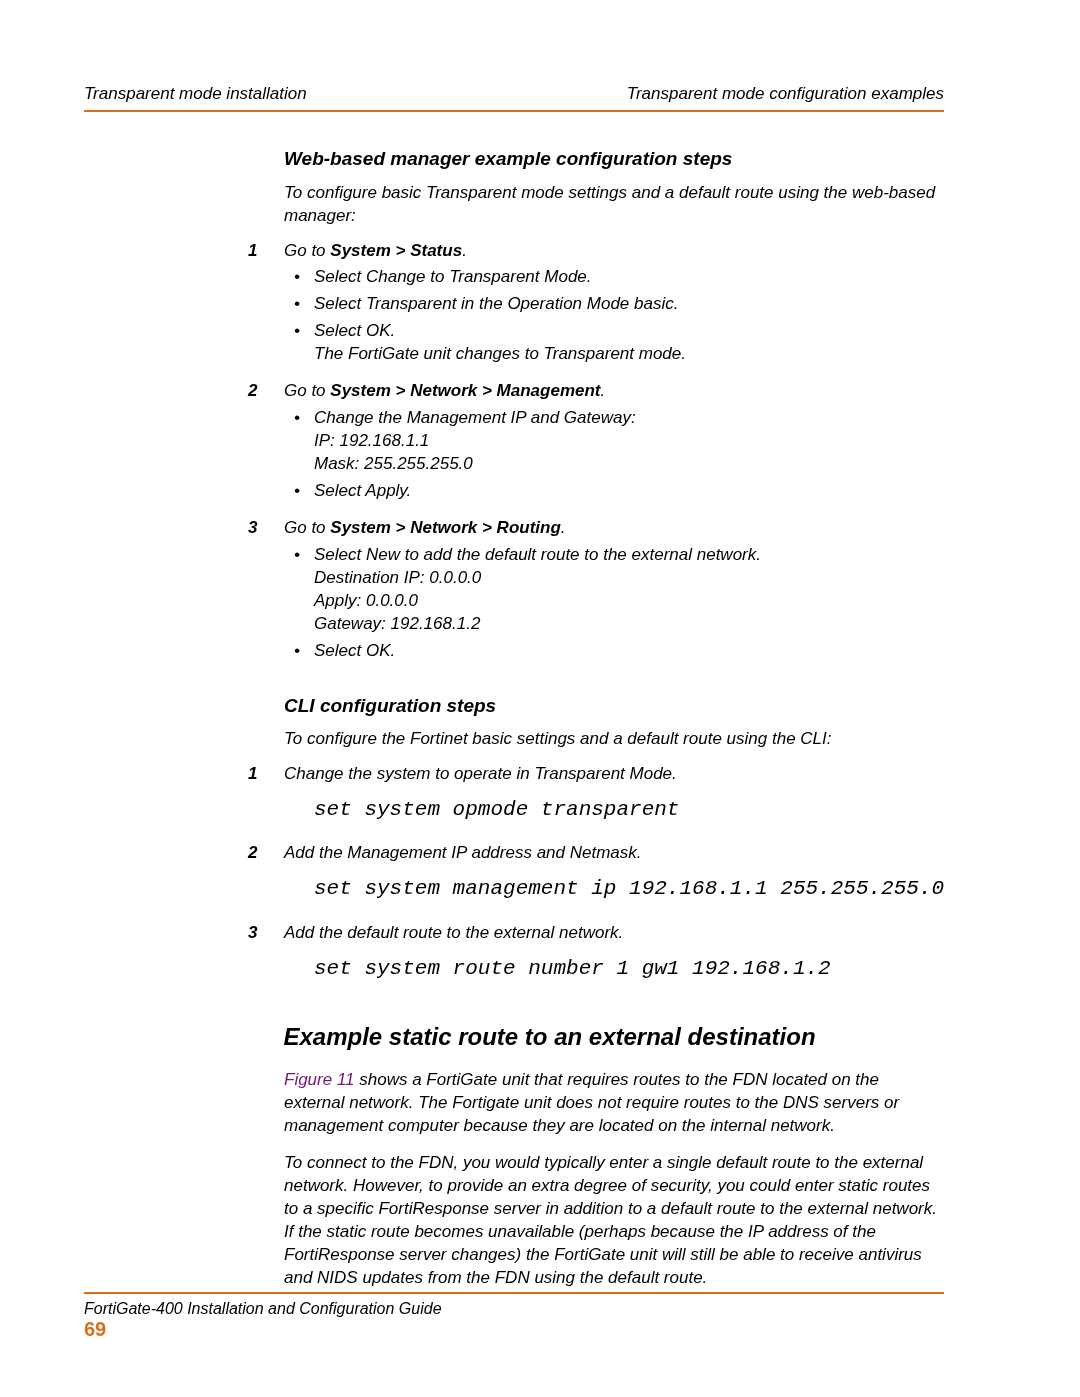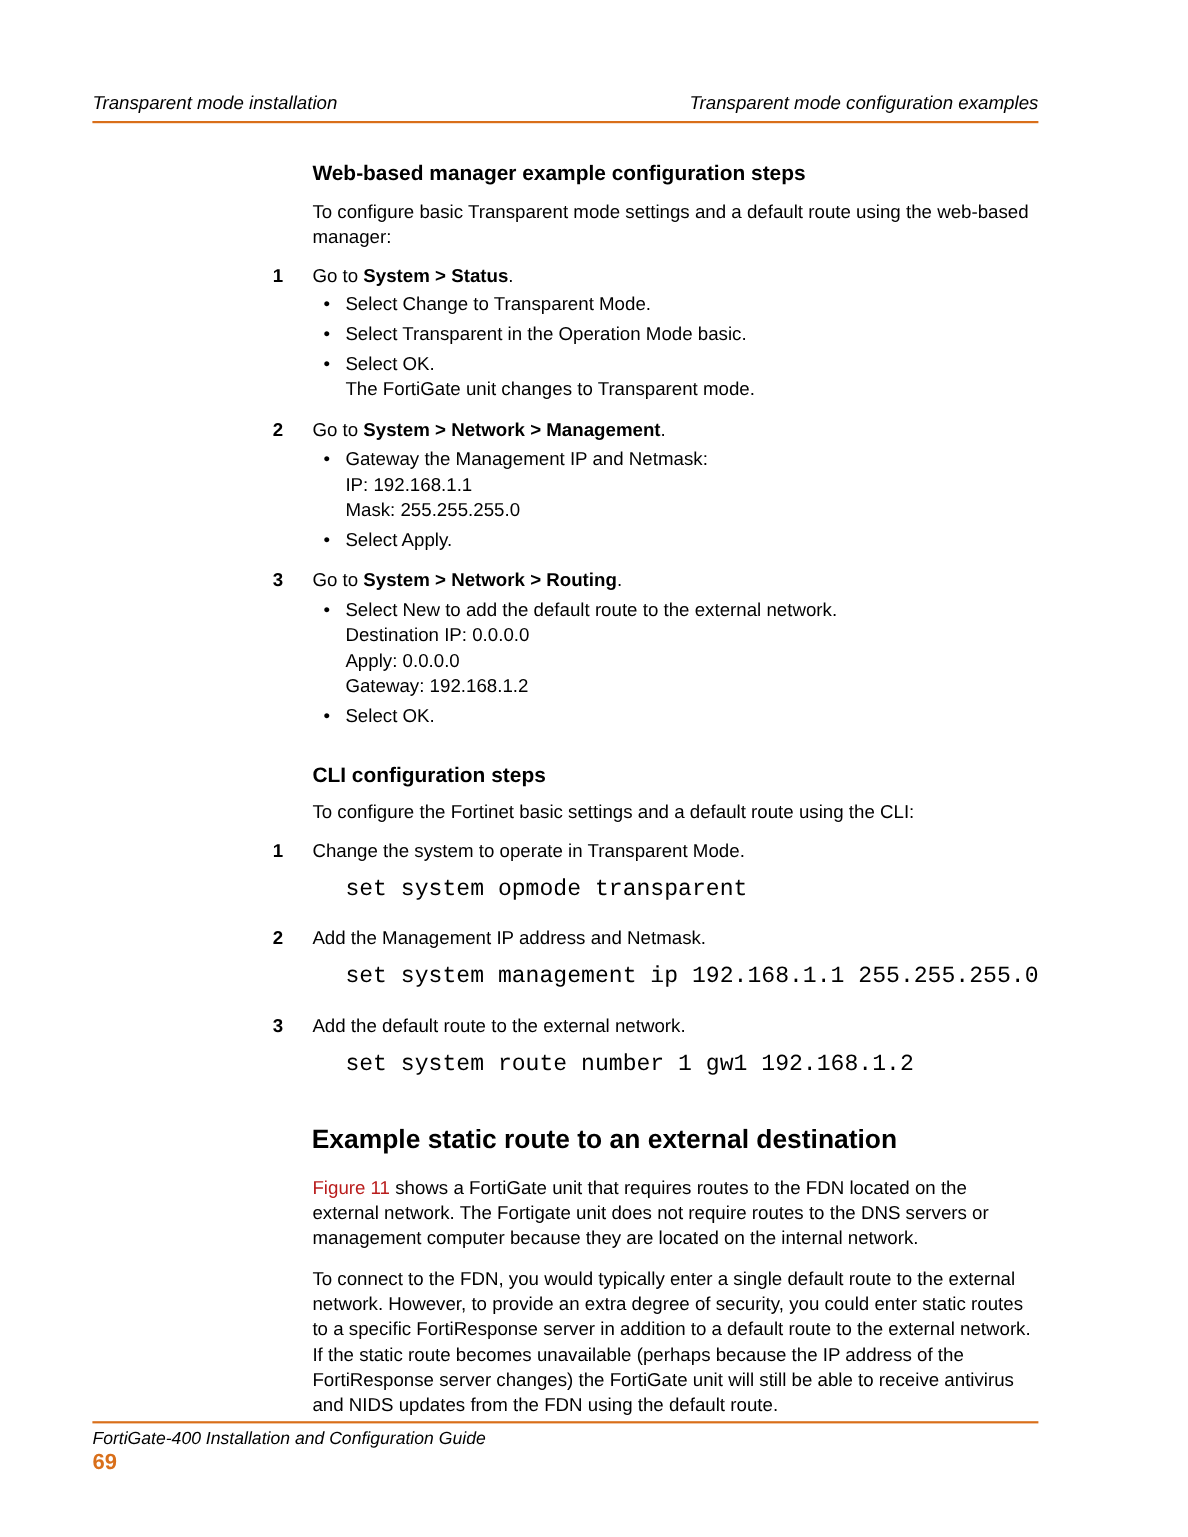--- a/index.html
+++ b/index.html
@@ -26,20 +26,21 @@
   .orange-rule {
     height: 2px;
     background: #d96f1a;
     margin-bottom: 34px;
   }
   .content {
     margin-left: 200px;
     margin-right: 4px;
     font-size: 17px;
     line-height: 1.35;
+    font-style: italic;
   }
   .section-title {
     font-weight: bold;
     font-size: 19px;
     margin: 10px 0 10px 0;
   }
   .intro {
     margin-bottom: 12px;
   }
   .numlist {
@@ -85,21 +86,21 @@
   }
   .h2 {
     font-weight: bold;
     font-size: 24px;
     margin-left: -125px;
     margin-top: 26px;
     margin-bottom: 16px;
     text-align: center;
   }
   .figref {
-    color: #b91c1c;
+    color: #701a75;
   }
   .para {
     margin-bottom: 14px;
   }
   .footer {
     position: absolute;
     bottom: 56px;
     left: 84px;
     right: 84px;
   }
@@ -151,21 +152,21 @@
               </li>
             </ul>
           </div>
         </li>
         <li class="numitem">
           <div class="num">2</div>
           <div class="numbody">
             <div class="run"><span>Go to </span><span class="bold">System &gt; Network &gt; Management</span><span>.</span></div>
             <ul class="bullets">
               <li>
-                <div>Gateway the Management IP and Netmask:</div>
+                <div>Change the Management IP and Gateway:</div>
                 <div>IP: 192.168.1.1</div>
                 <div>Mask: 255.255.255.0</div>
               </li>
               <li>
                 <div>Select Apply.</div>
               </li>
             </ul>
           </div>
         </li>
         <li class="numitem">

